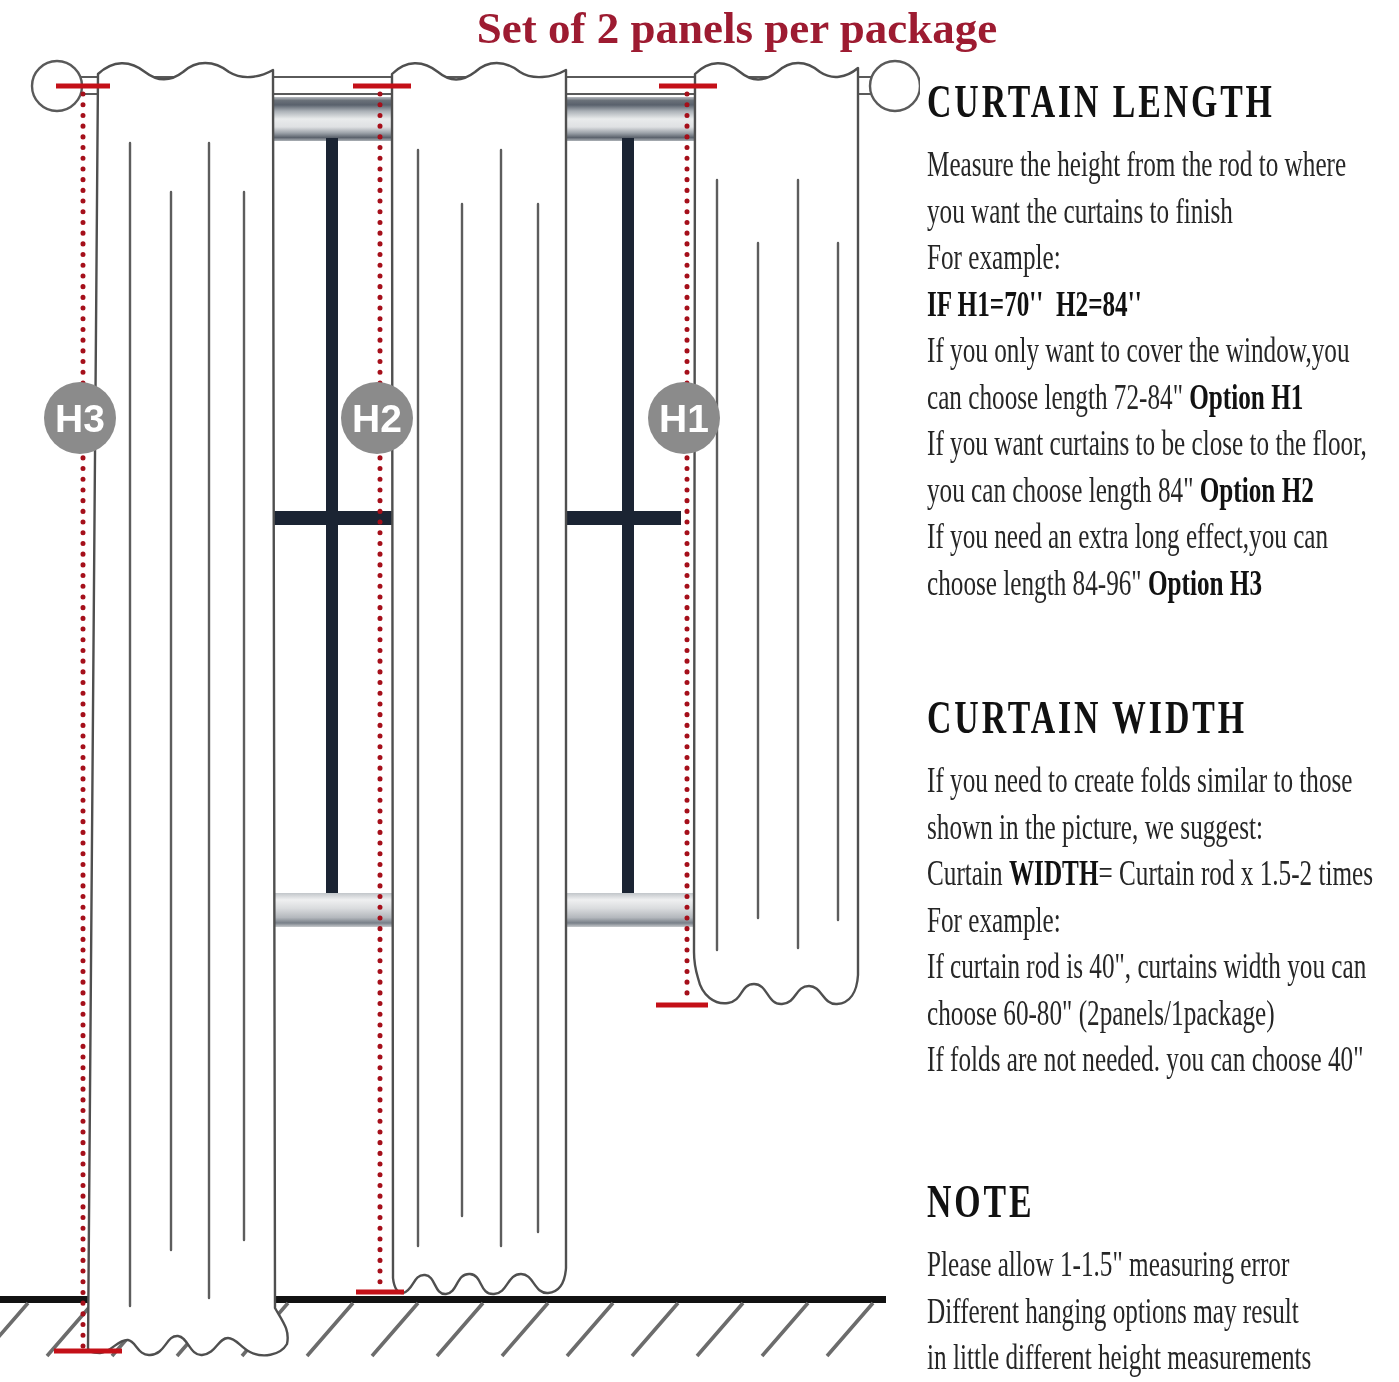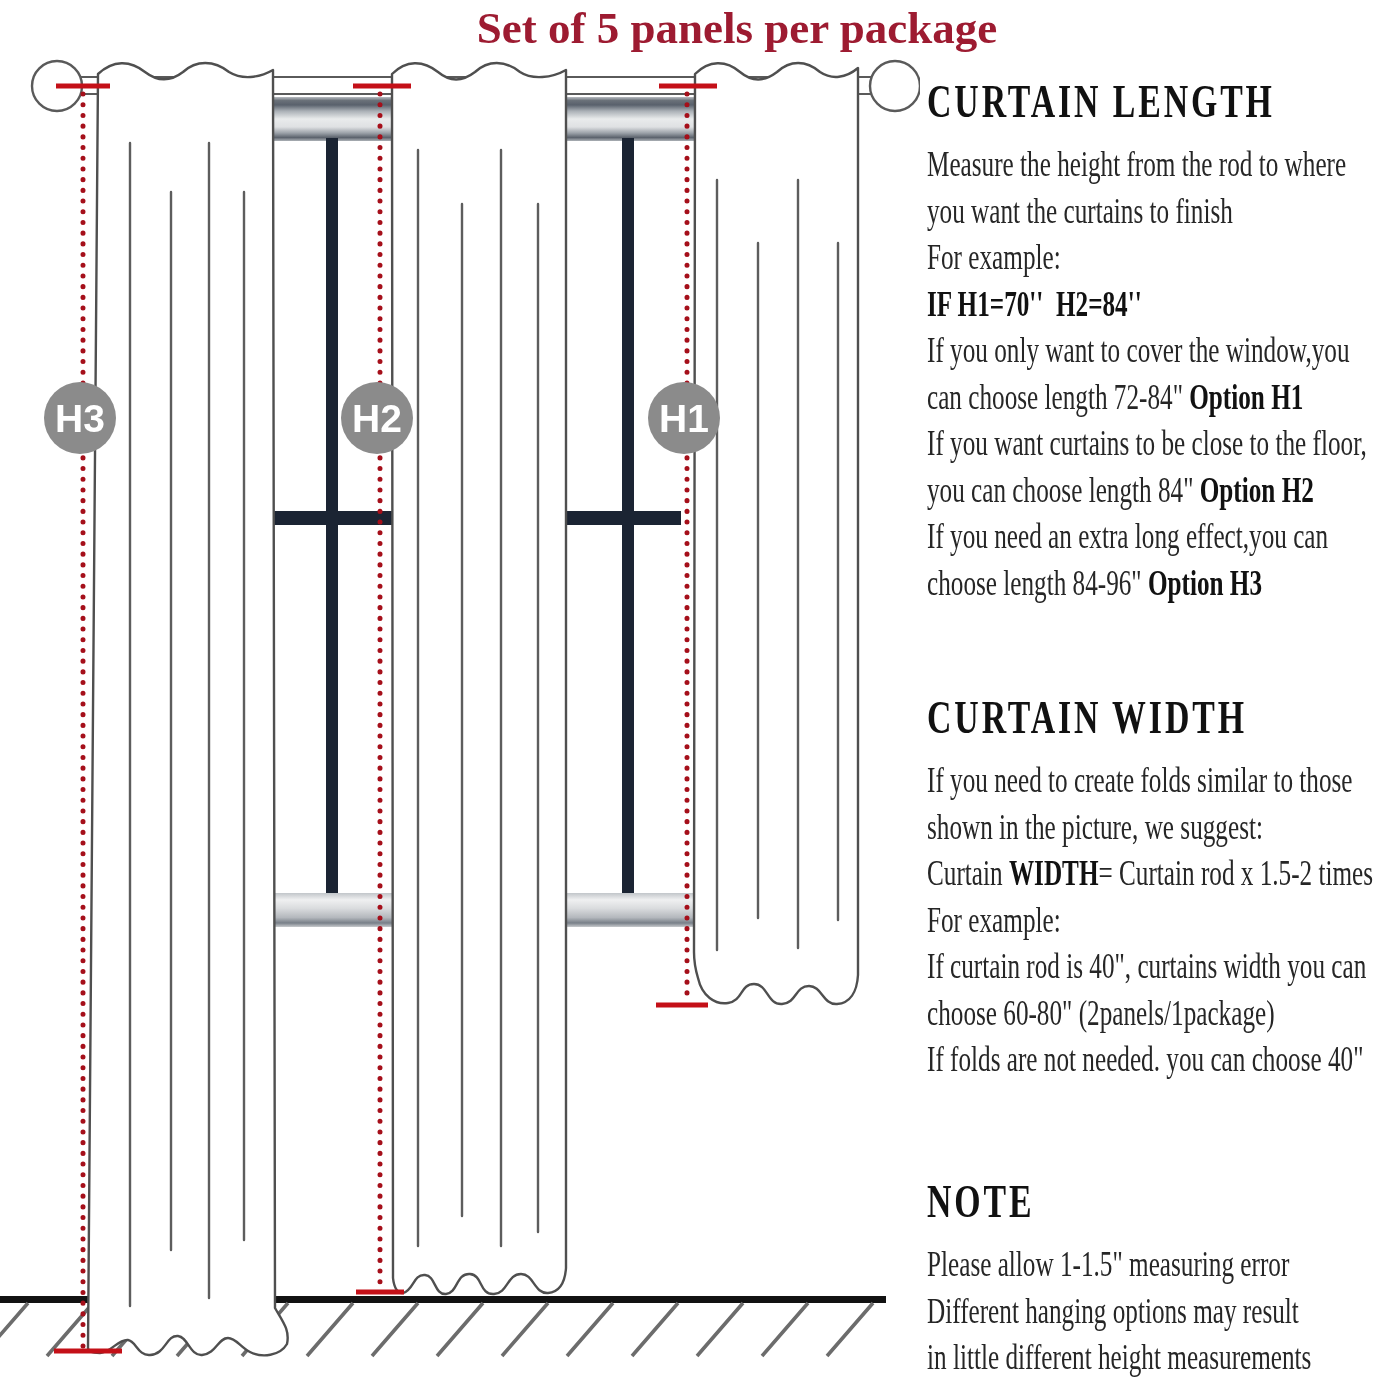--- a/index.html
+++ b/index.html
@@ -49,21 +49,21 @@
   .badge-label{
     fill:#ffffff;font-family:"Liberation Sans",sans-serif;
     font-weight:bold;font-size:39px;
   }
   .hatch{stroke:#6c6c6c;stroke-width:3.6;fill:none;}
   .floor{fill:#121212;}
 </style>
 </head>
 <body>
 
-<div class="title">Set of 5 panels per package</div>
+<div class="title">Set of 2 panels per package</div>
 
 <svg class="diagram" width="920" height="1382" viewBox="0 0 920 1382">
   <defs>
     <linearGradient id="barGrad" x1="0" y1="0" x2="0" y2="1">
       <stop offset="0" stop-color="#b9bdc2"></stop>
       <stop offset="0.08" stop-color="#6a7179"></stop>
       <stop offset="0.18" stop-color="#59616c"></stop>
       <stop offset="0.32" stop-color="#aab0b6"></stop>
       <stop offset="0.5" stop-color="#e9ebec"></stop>
       <stop offset="0.68" stop-color="#dfe1e3"></stop>

